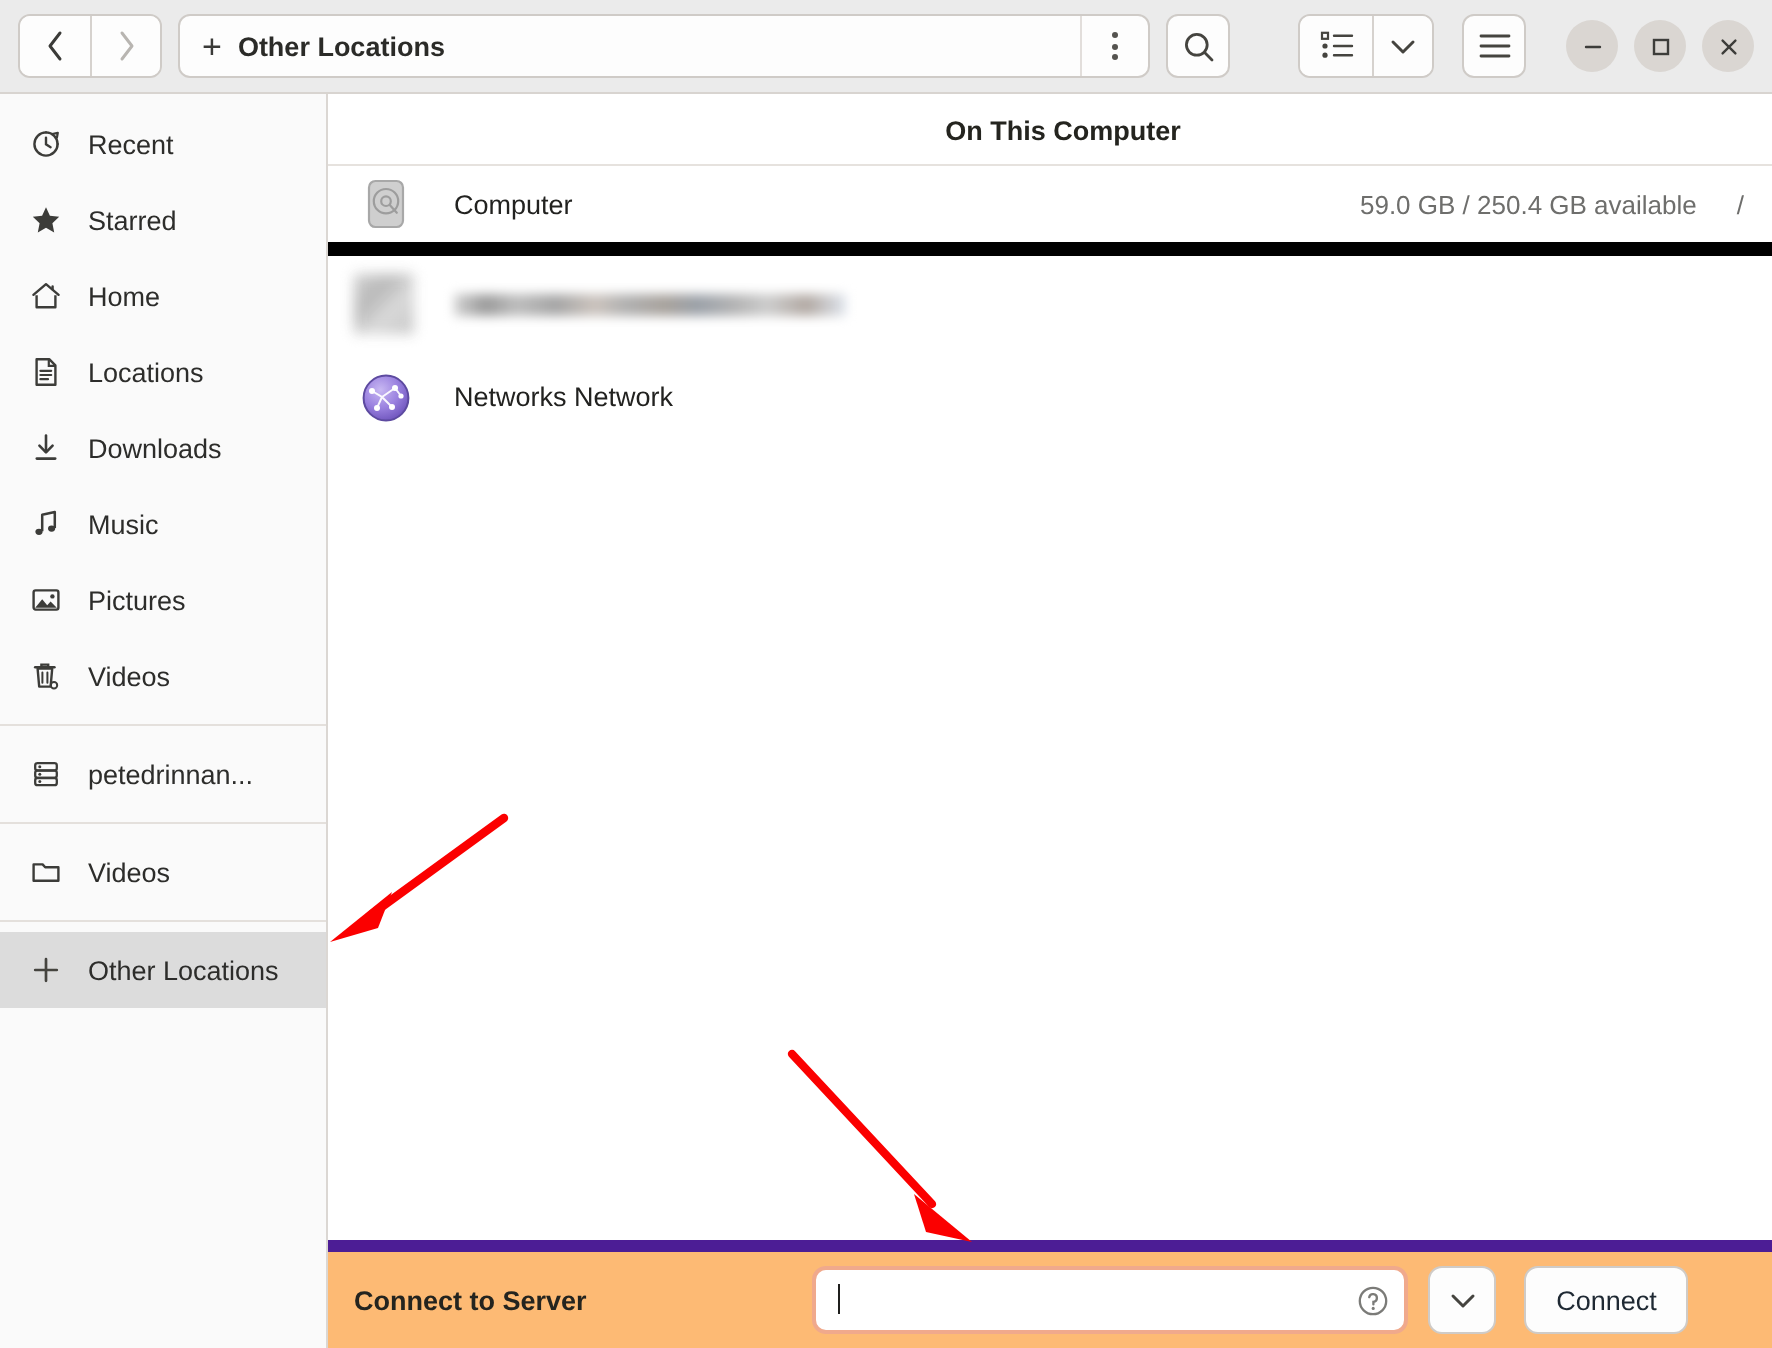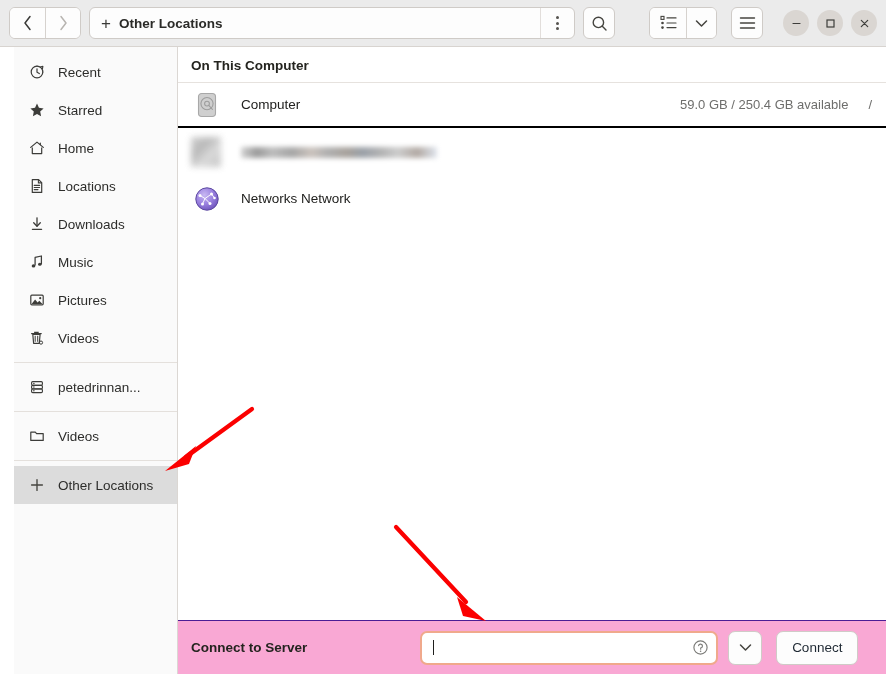--- a/index.html
+++ b/index.html
@@ -110,21 +110,20 @@
   
   .body { flex: 1 1 auto; display: flex; min-height: 0; }
 
   .sidebar {
     width: 164px;
     flex: 0 0 164px;
     background: #fafafa;
     border-right: 1px solid #dbd7d3;
     padding-top: 6px;
     position: relative;
-    margin-left: 14px;
   }
   .sb-item {
     height: 38px;
     display: flex; align-items: center;
     padding-left: 14px;
     gap: 13px;
     cursor: pointer;
     color: #2d2d2b;
     font-size: 13.5px;
   }
@@ -139,34 +138,34 @@
   .sb-item.plusitem .sb-ico { font-size: 17px; color: #45443f; }
 
   
   .main {
     flex: 1 1 auto;
     display: flex; flex-direction: column;
     background: #ffffff;
     min-width: 0;
     position: relative;
   }
-  .content { flex: 1 1 auto; overflow: hidden; }
+  .content { flex: 1 1 auto; overflow: hidden; text-align: center; }
 
   .grouphdr {
     font-size: 13.5px; font-weight: bold; color: #24241f;
     padding: 11px 0 9px 13px;
     border-bottom: 1px solid #e6e2de;
   }
   .grouphdr.second { padding-top: 12px; }
 
   .row {
     height: 45px;
     display: flex; align-items: center;
     padding: 0 14px 0 13px;
-    border-bottom: 2px solid #000000;
+    border-bottom: 7px solid #000000;
     cursor: pointer;
   }
   .row .r-ico {
     width: 32px; height: 32px;
     flex: 0 0 32px;
     display: flex; align-items: center; justify-content: center;
     margin-right: 18px;
   }
   .row .r-name { font-size: 13.5px; color: #222220; }
   .row .r-meta {
@@ -187,22 +186,22 @@
   .blur-text {
     height: 11px; width: 196px;
     background: linear-gradient(90deg,#d3d3d3 0%,#9a9a9a 8%,#bdbdbd 16%,#a5a5a5 26%,#cbc3bd 36%,
       #b0b0b0 44%,#a8a29c 54%,#9aa0a8 62%,#b4b4b4 72%,#cccccc 80%,#b2a9a3 90%,#dfe5ee 100%);
     filter: blur(2.6px);
   }
 
   
   .footer {
     flex: 0 0 54px; height: 54px;
-    border-top: 1px solid #4c1d95;
-    background: #f9a8d4;
+    border-top: 6px solid #4c1d95;
+    background: #fdba74;
     display: flex; align-items: center;
     padding: 0 12px 0 13px;
     gap: 10px;
   }
   .footer .flabel { font-size: 13.5px; font-weight: bold; color: #24241f; }
   .entrywrap {
     margin-left: 103px;
     flex: 1 1 auto;
     max-width: 298px;
     height: 34px;

